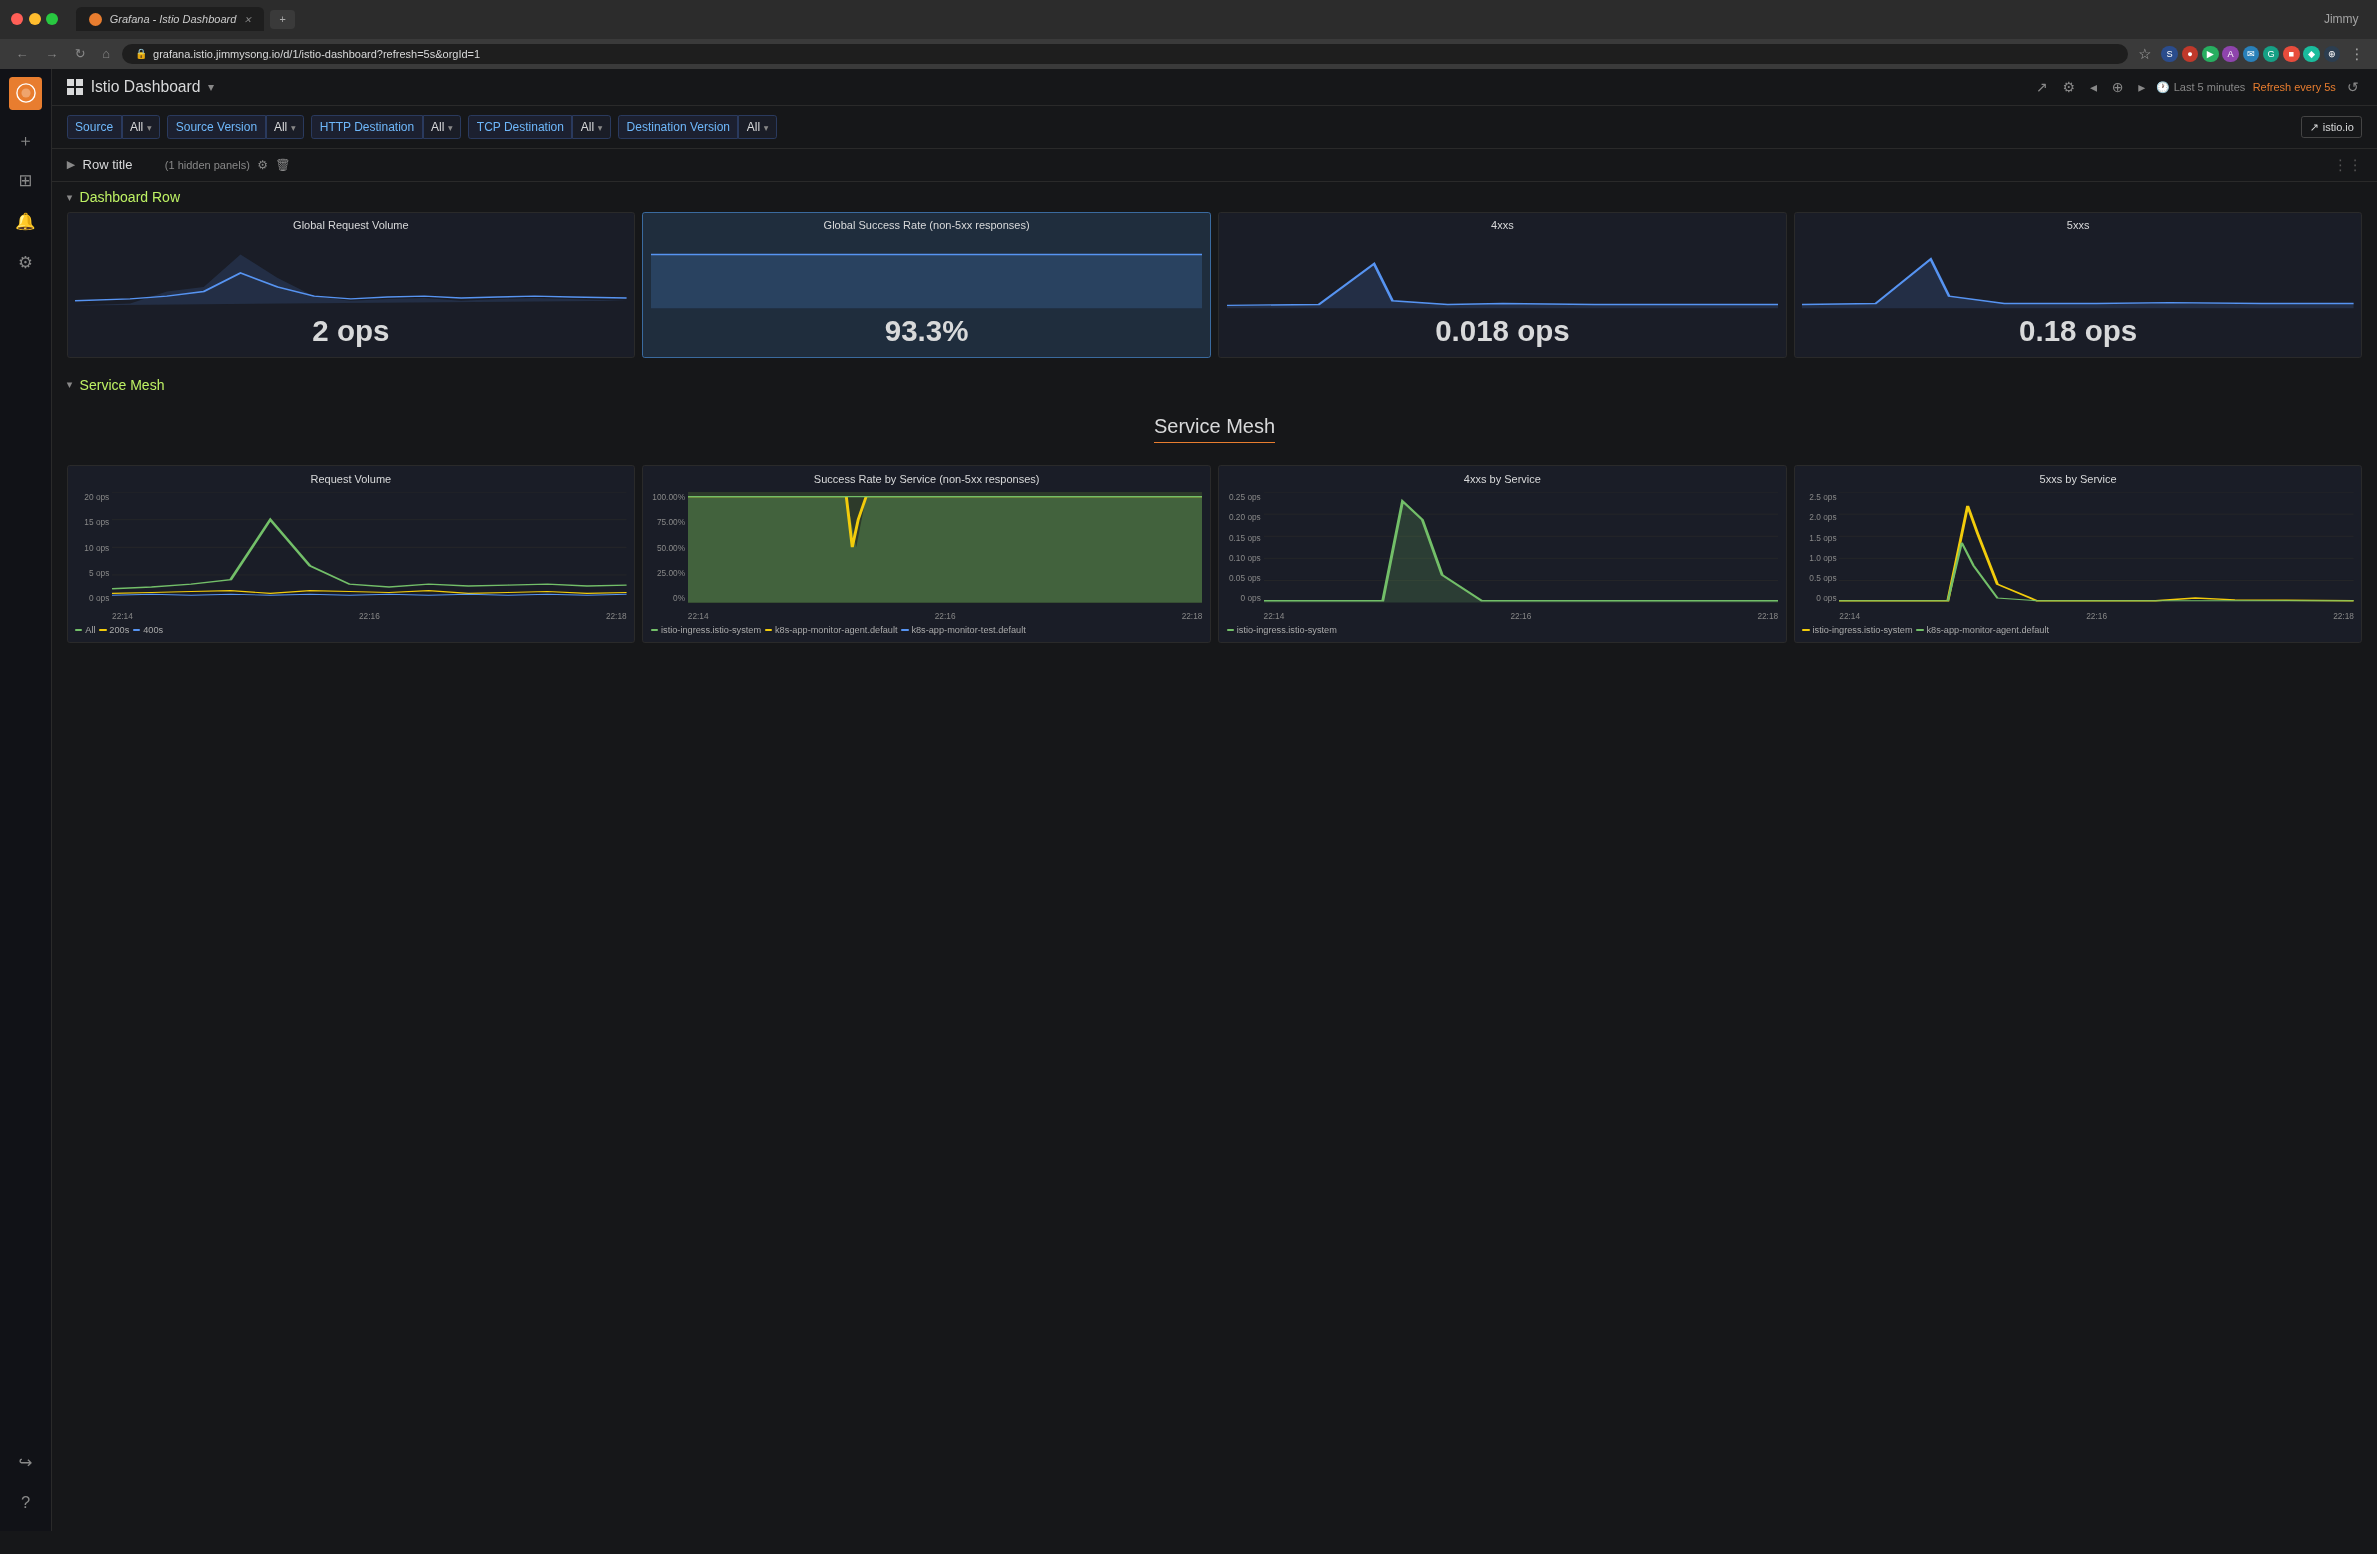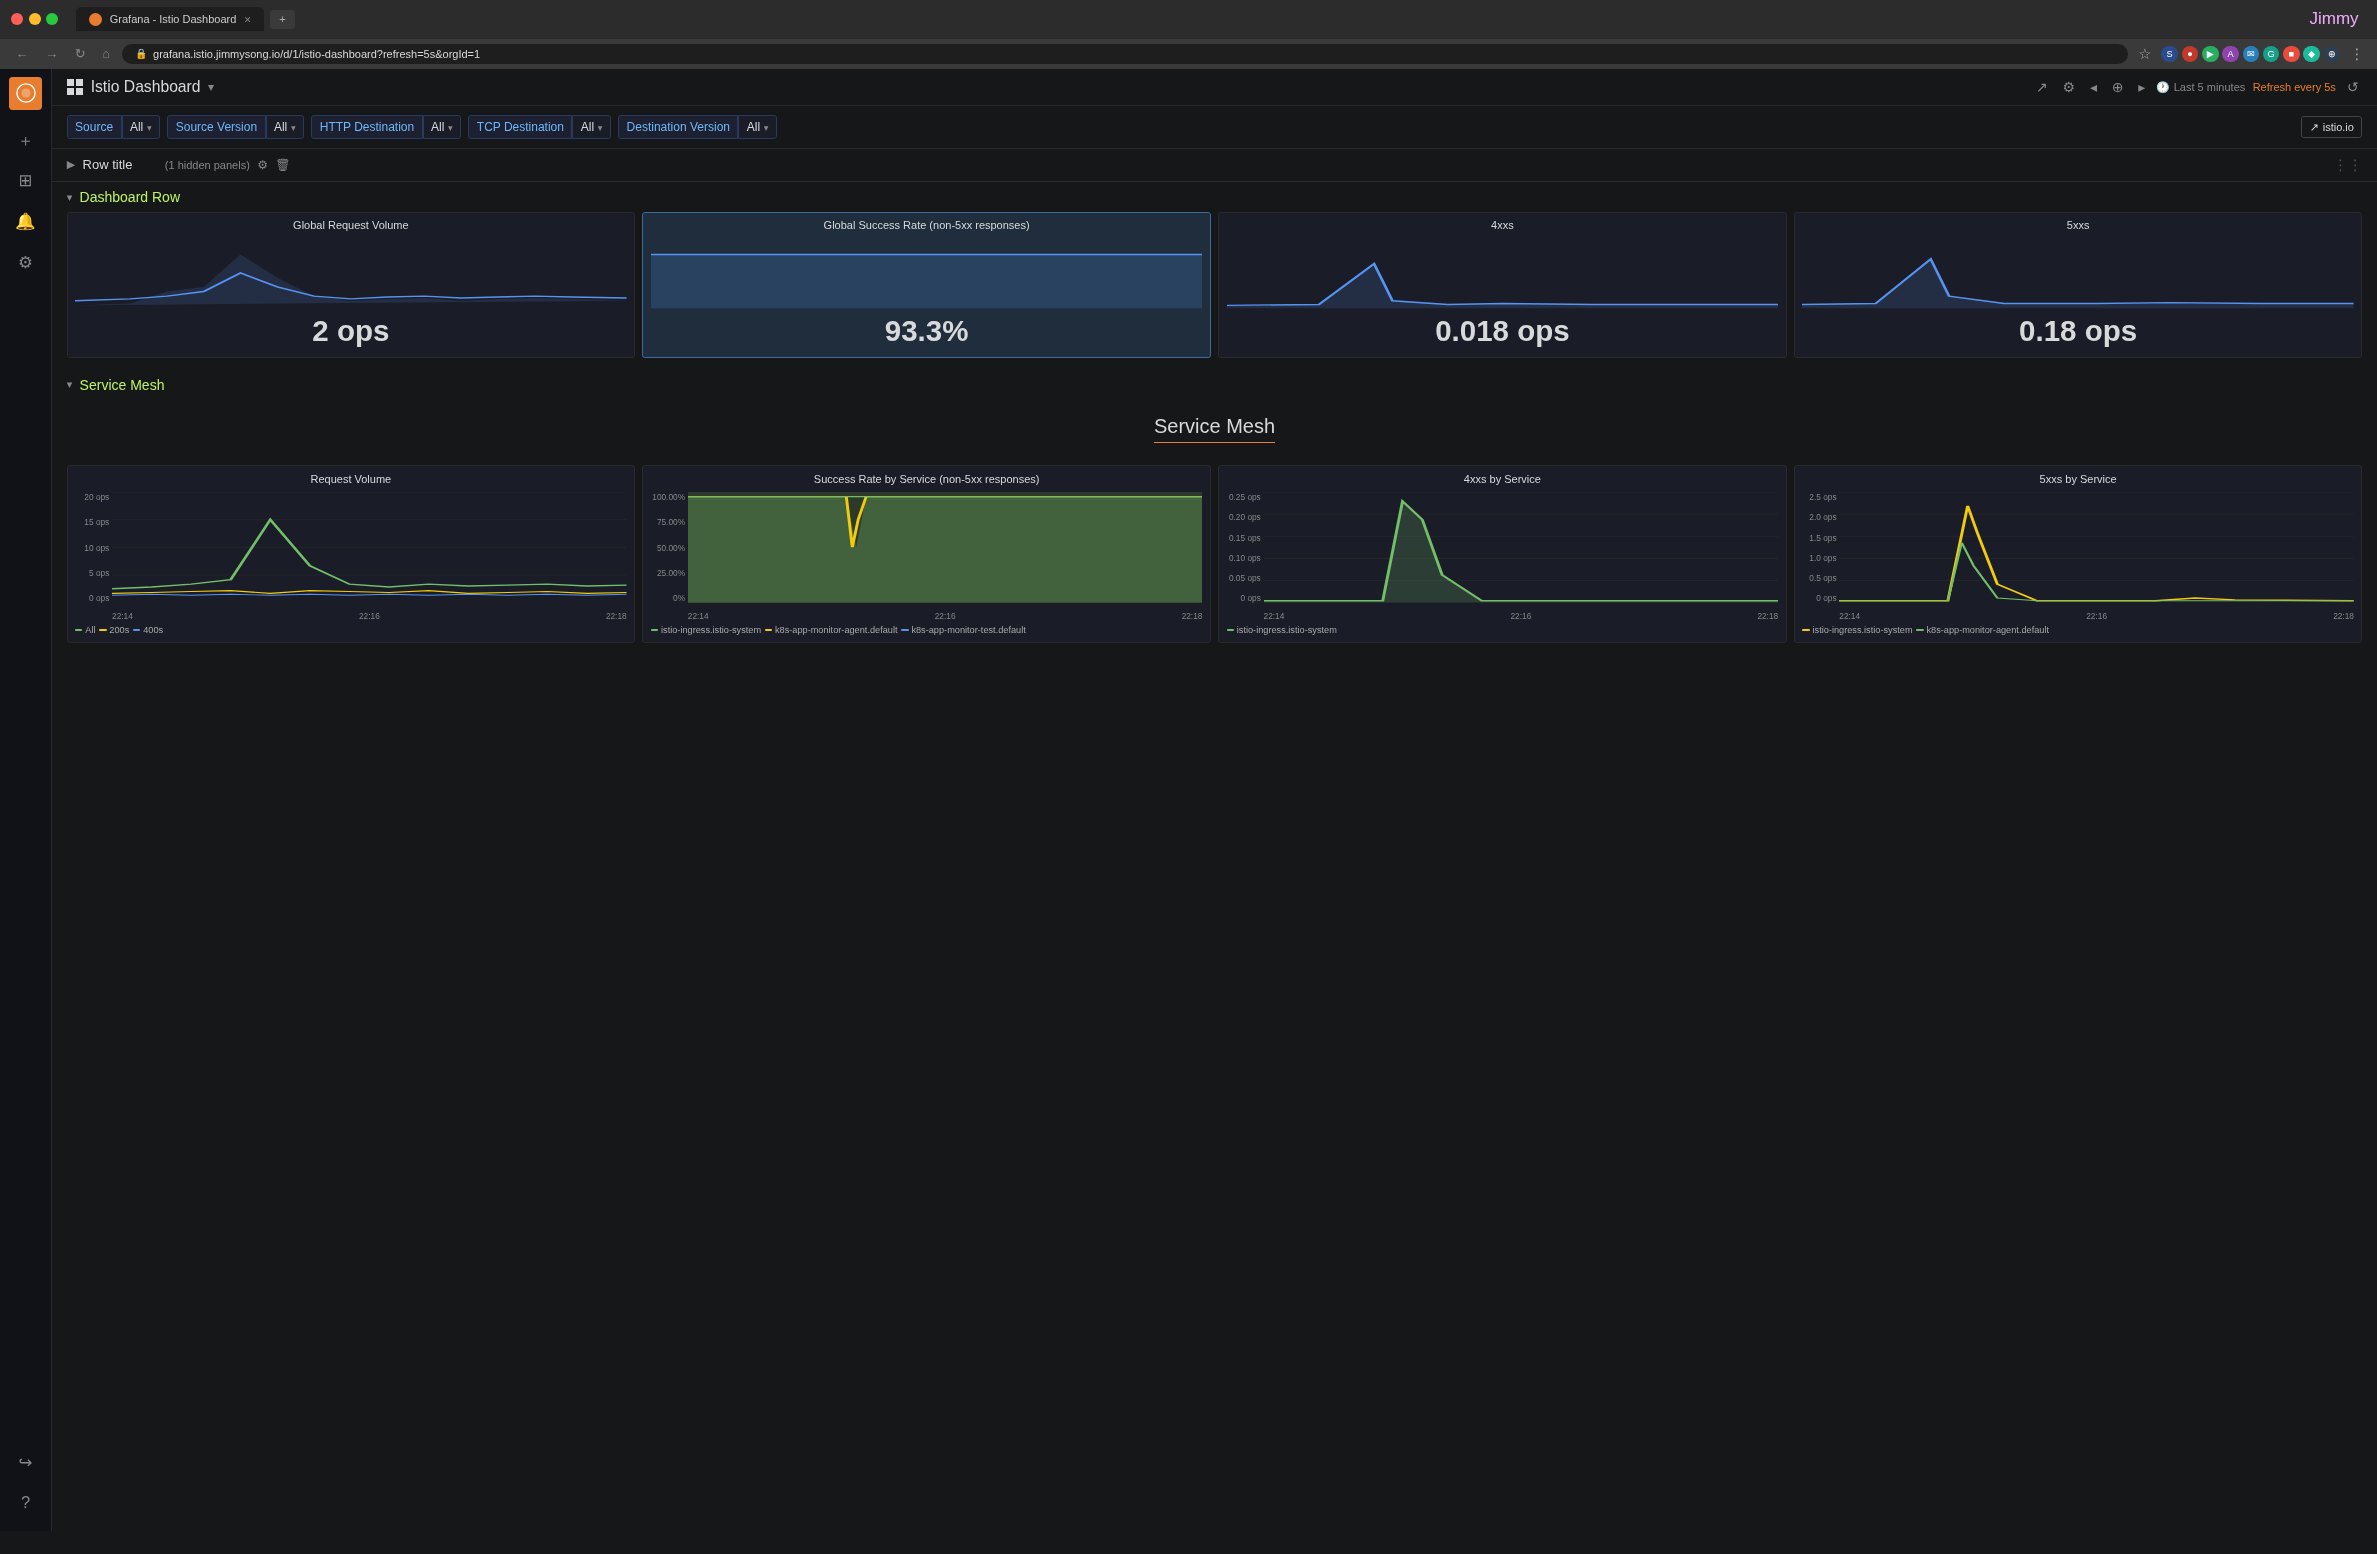--- a/index.html
+++ b/index.html
@@ -6,21 +6,21 @@
     body { background: #161719; color: #d8d9da; font-family: -apple-system, BlinkMacSystemFont, 'Segoe UI', sans-serif; font-size: 12px; overflow: hidden; }
 
     
     .browser-chrome { background: #3a3a3a; width: 100%; }
     .browser-titlebar { background: #2c2c2c; display: flex; align-items: center; padding: 7.4px 11px; gap: 7.4px; }
     .traffic-lights { display: flex; gap: 5.5px; }
     .traffic-light { width: 12px; height: 12px; border-radius: 50%; }
     .tl-red { background: #ff5f57; }
     .tl-yellow { background: #ffbd2e; }
     .tl-green { background: #28c840; }
-    .tab-bar { display: flex; align-items: center; padding: 0 11px; background: #2c2c2c; }
+    .tab-bar { display: flex; align-items: center; padding: 0 11px; background: #2c2c2c; font-style: italic; }
     .tab { background: #1e1e1e; color: #ccc; padding: 5.5px 13px; border-radius: 5.5px 5.5px 0 0; display: flex; align-items: center; gap: 7.4px; font-size: 11px; }
     .tab-favicon { width: 13px; height: 13px; background: #e87d2f; border-radius: 50%; display: inline-block; }
     .tab-close { color: #888; font-size: 9.2px; cursor: pointer; }
     .new-tab-btn { background: #3a3a3a; color: #aaa; padding: 3.7px 9.2px; border-radius: 3.7px; margin-left: 5.5px; font-size: 11px; }
 
     .address-bar-row { background: #3a3a3a; padding: 5.5px 11px; display: flex; align-items: center; gap: 7.4px; }
     .nav-btn { color: #888; font-size: 13px; cursor: pointer; padding: 1.8px 4.6px; }
     .address-bar { flex: 1; background: #1e1e1e; border-radius: 18.4px; padding: 3.7px 13px; display: flex; align-items: center; gap: 5.5px; font-size: 11px; color: #ccc; }
     .address-bar .lock-icon { color: #888; font-size: 10px; }
     .toolbar-icons { display: flex; gap: 7.4px; align-items: center; }
@@ -101,21 +101,21 @@
       <div class="traffic-light tl-green"></div>
     </div>
     <div class="tab-bar" style="flex:1; background: transparent;">
       <div class="tab">
         <span class="tab-favicon"></span>
         <span>Grafana - Istio Dashboard</span>
         <span class="tab-close">✕</span>
       </div>
       <div class="new-tab-btn">+</div>
     </div>
-    <div style="color:#f0abfc;font-size:17px;margin-left:auto;padding-right:7.4px;">Jimmy</div>
+    <div style="color:#a3a3a3;font-size:12px;margin-left:auto;padding-right:7.4px;">Jimmy</div>
   </div>
   <div class="address-bar-row">
     <span class="nav-btn">←</span>
     <span class="nav-btn">→</span>
     <span class="nav-btn">↻</span>
     <span class="nav-btn">⌂</span>
     <div class="address-bar">
       <span class="lock-icon">🔒</span>
       <span style="color:#d8d9da;">grafana.istio.jimmysong.io/d/1/istio-dashboard?refresh=5s&amp;orgId=1</span>
     </div>

